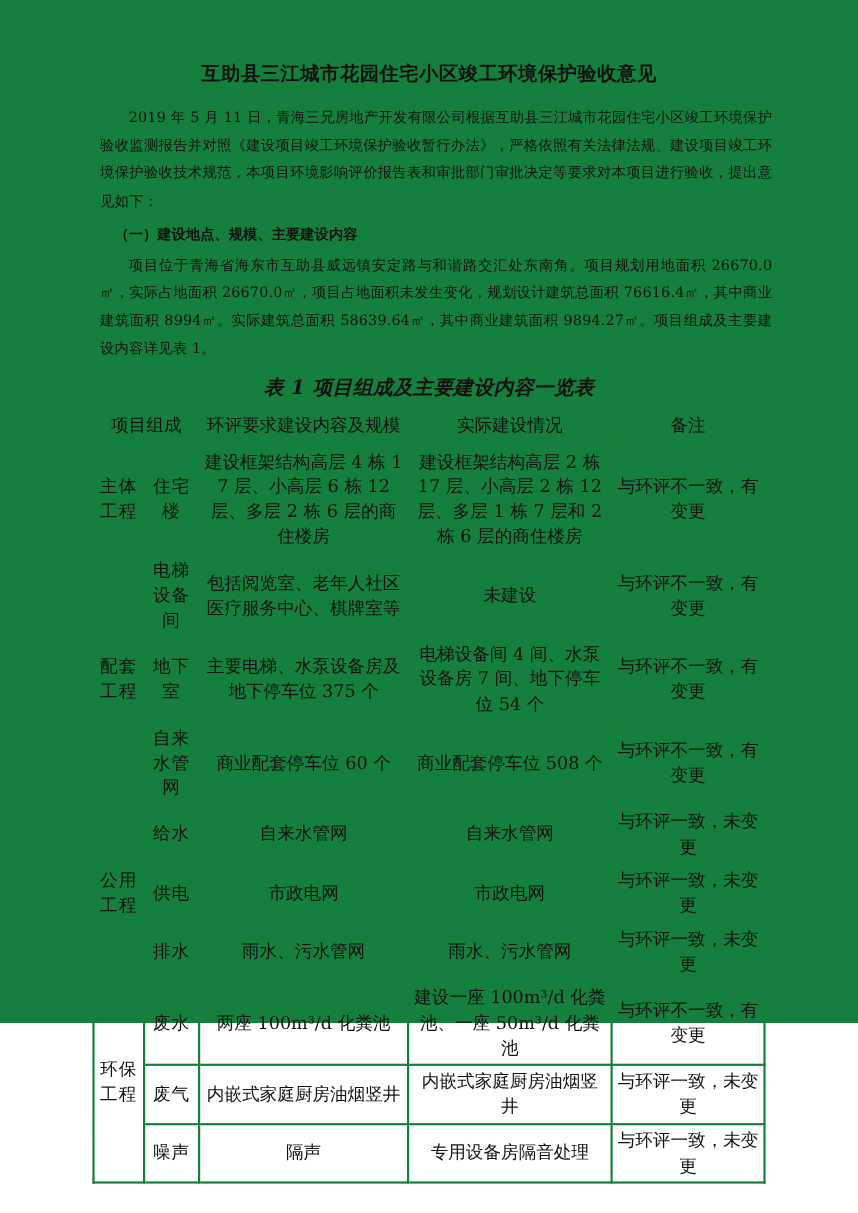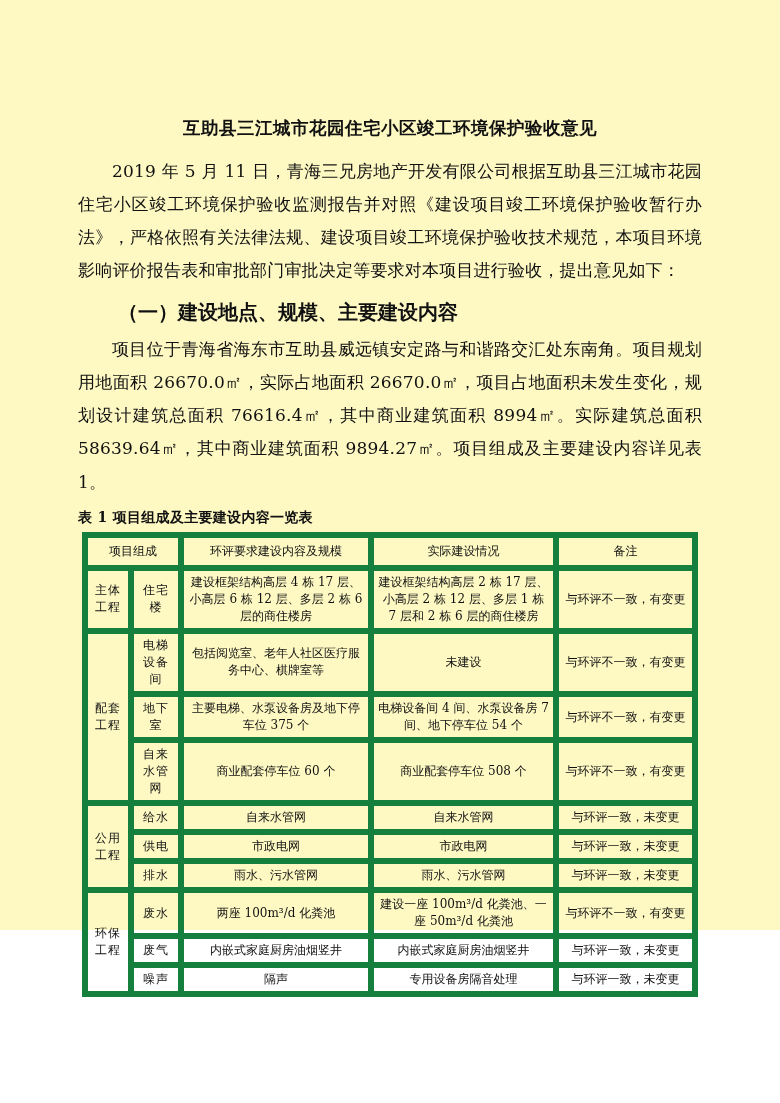--- a/index.html
+++ b/index.html
@@ -11,71 +11,72 @@
     height: 1103px;
     background: #ffffff;
     font-family: "DejaVu Serif", "Liberation Serif", serif;
     color: #111111;
     overflow: hidden;
   }
   .page {
     position: relative;
     width: 780px;
     height: 930px;
-    background: #fef9c3;
+    background: #15803d;
     box-sizing: border-box;
-    padding: 116px 78px 0 78px;
+    padding: 56px 78px 0 78px;
   }
   .doc-title {
     text-align: center;
     font-size: 17.5px;
     font-weight: bold;
     letter-spacing: 0.5px;
     margin: 0 0 14px 0;
     line-height: 1.4;
   }
   p.body-text {
-    font-size: 17px;
+    font-size: 13px;
     line-height: 1.95;
-    margin: 0 0 2px 0;
+    margin: 0 0 2px 13px;
     text-align: justify;
     text-justify: inter-ideograph;
     text-indent: 2em;
     letter-spacing: 0.2px;
   }
   h2.section {
     font-size: 15.2px;
     font-weight: bold;
     margin: 10px 0 2px 0;
     text-indent: 2em;
     line-height: 1.9;
   }
   h3.subsection {
-    font-size: 20px;
+    font-size: 13px;
     font-weight: bold;
     margin: 6px 0 2px 0;
     text-indent: 2em;
     line-height: 1.9;
   }
   .table-caption {
-    text-align: left;
-    font-size: 14px;
+    text-align: center;
+    font-size: 18px;
     font-weight: bold;
     margin: 10px 0 5px 0;
     letter-spacing: 0.3px;
+    font-style: italic;
   }
   table.main-table {
     border-collapse: collapse;
     width: 610px;
     margin: 0 auto;
     table-layout: fixed;
   }
   table.main-table td, table.main-table th {
-    border: 6px solid #15803d;
-    font-size: 12px;
+    border: 2px solid #15803d;
+    font-size: 16px;
     line-height: 1.42;
     text-align: center;
     vertical-align: middle;
     padding: 3px 4px;
     word-break: break-all;
   }
   table.main-table th {
     font-weight: normal;
     padding: 5px 4px;
   }

